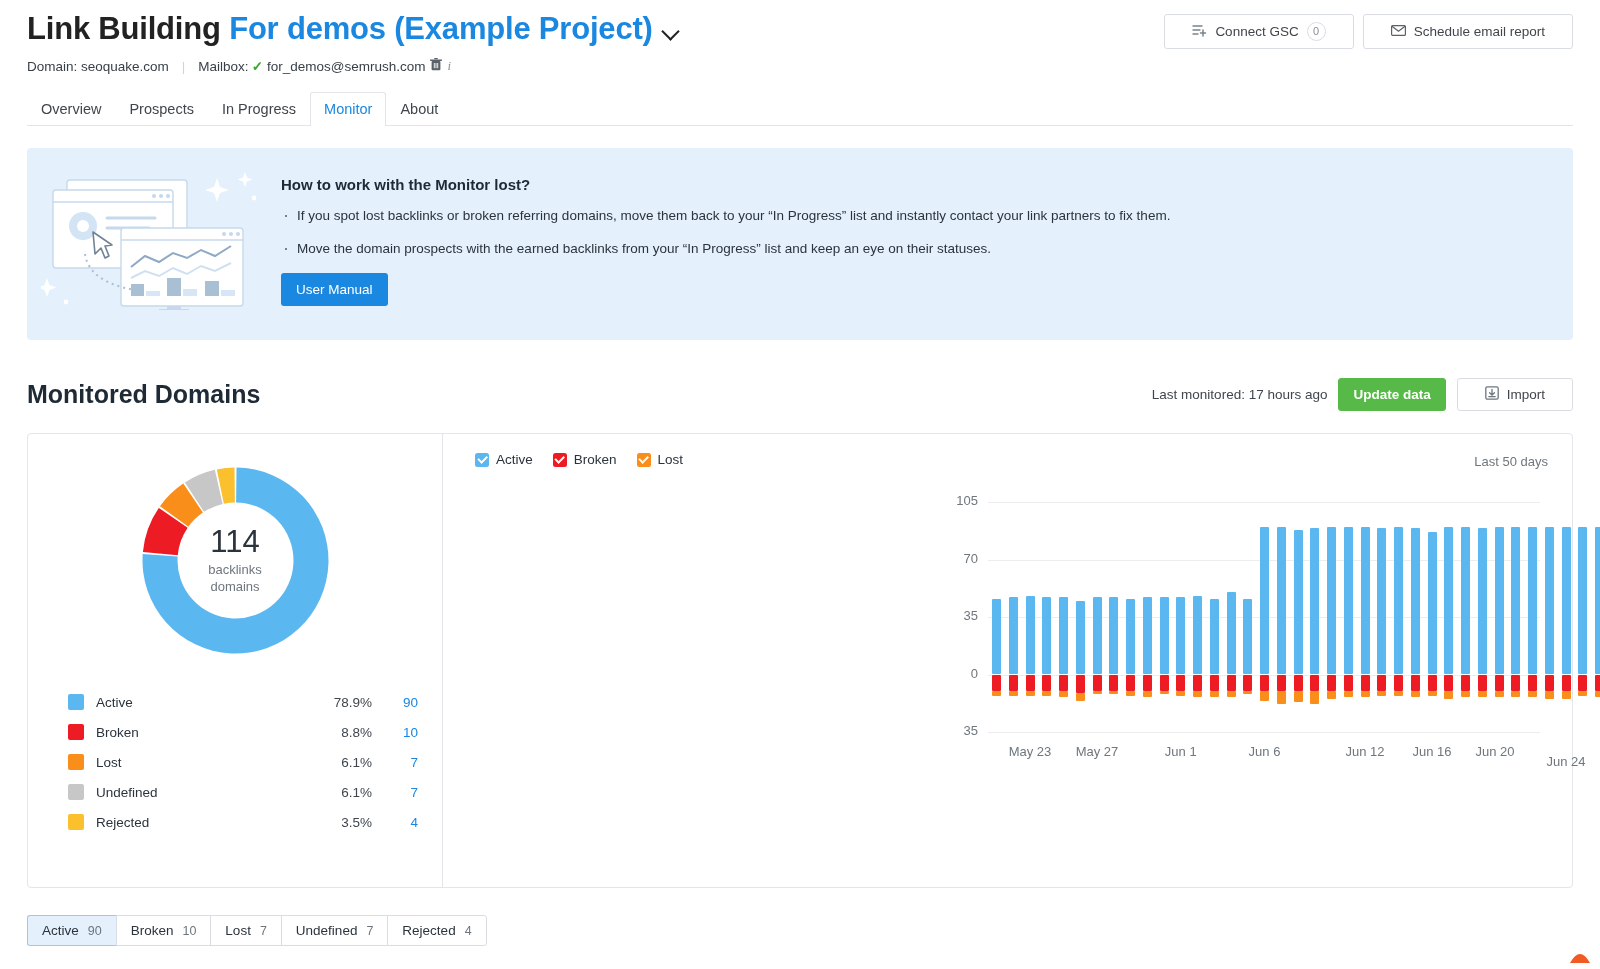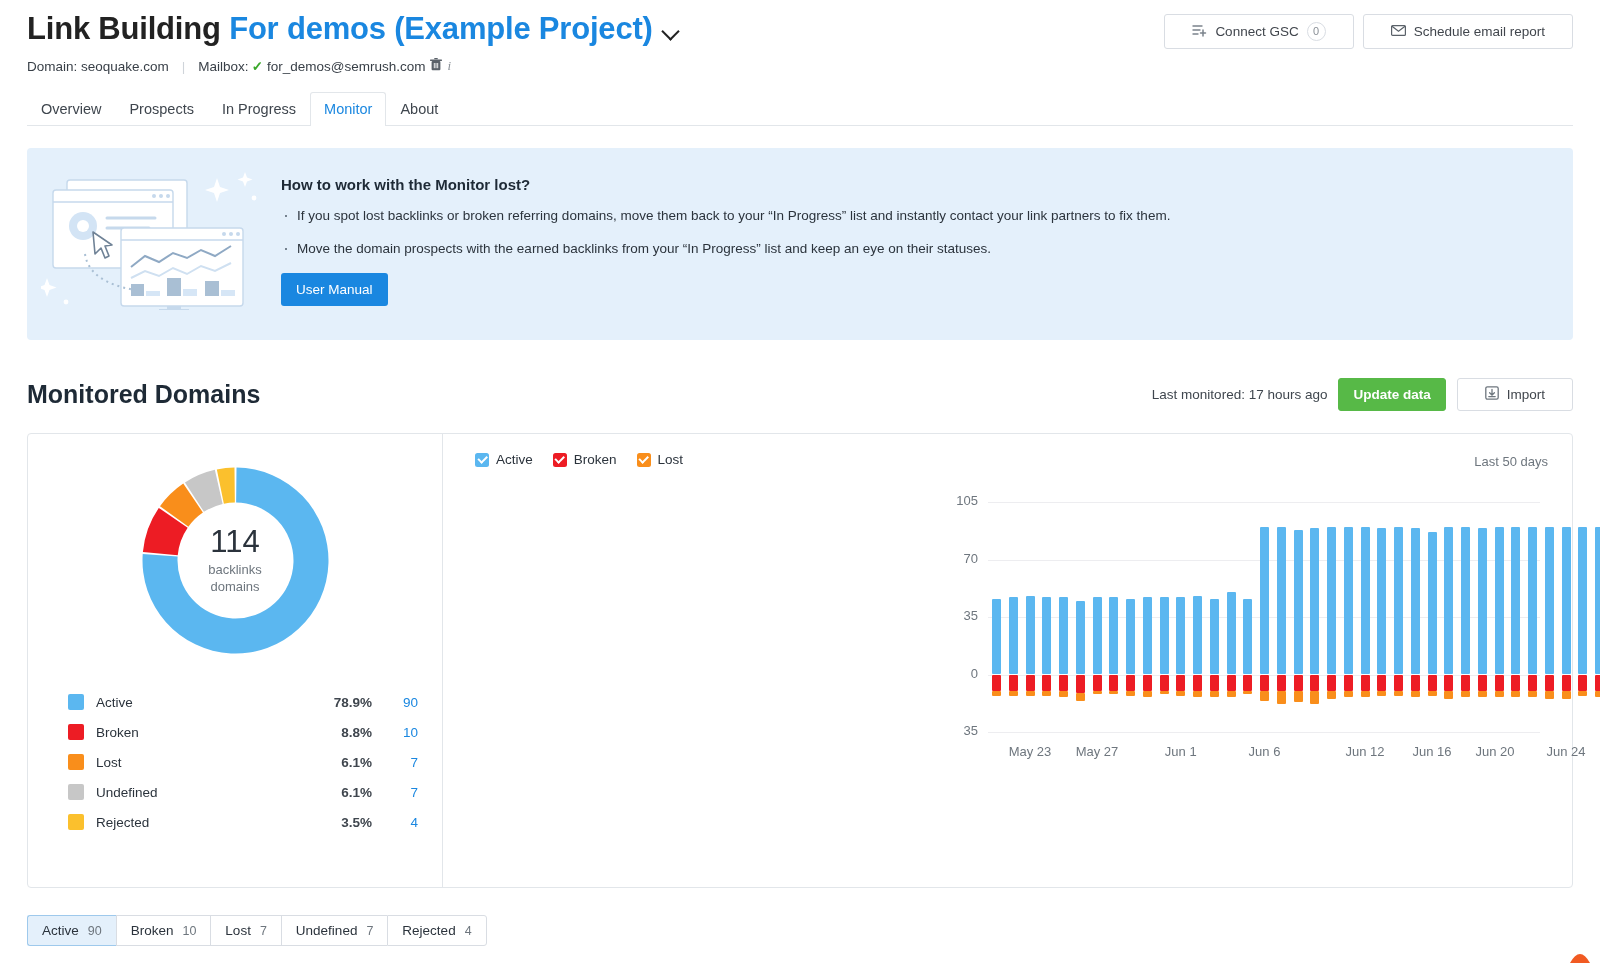--- a/index.html
+++ b/index.html
@@ -116,21 +116,21 @@
   .donut-num { font-size:31px; color:#2b333c; line-height:1.05; }
   .donut-sub { font-size:13px; color:#6e767e; line-height:1.28; margin-top:4px; }
   
   .legend { margin-top:24px; }
   .legend-row {
     display:flex; align-items:center; font-size:13.5px; color:#2b333c;
     padding:7px 2px 7px 18px;
   }
   .legend-sw { width:16px; height:16px; border-radius:2px; flex:none; margin-right:12px; }
   .legend-label { flex:1; }
-  .legend-pct { width:70px; text-align:right; color:#3f464e;font-weight:bold; }
+  .legend-pct { width:70px; text-align:right; color:#3f464e; }
   .legend-val { width:46px; text-align:right; color:#1a87e0; cursor:pointer; }
   
   .chart-legend { display:flex; align-items:center; gap:20px; padding-left:10px; }
   .cl-item { display:flex; align-items:center; gap:7px; font-size:13.5px; color:#2b333c; cursor:pointer; }
   .cl-box {
     width:14px; height:14px; border-radius:2.5px; flex:none;
     display:flex; align-items:center; justify-content:center;
     color:#fff; font-size:10px; line-height:1;
   }
   .cl-box:after{
@@ -582,21 +582,21 @@
               <div class="seg" style="background: rgb(237, 28, 36); height: 16.4286px; top: 192.5px;"></div>
               <div class="seg" style="background: rgb(249, 142, 27); height: 6.57143px; top: 208.929px;"></div>
             </div>
             <div class="xlabel" style="left: 42px; top: 262px;">May 23</div>
             <div class="xlabel" style="left: 109px; top: 262px;">May 27</div>
             <div class="xlabel" style="left: 192.75px; top: 262px;">Jun 1</div>
             <div class="xlabel" style="left: 276.5px; top: 262px;">Jun 6</div>
             <div class="xlabel" style="left: 377px; top: 262px;">Jun 12</div>
             <div class="xlabel" style="left: 444px; top: 262px;">Jun 16</div>
             <div class="xlabel" style="left: 507px; top: 262px;">Jun 20</div>
-            <div class="xlabel" style="left: 578px; top: 262px;">Jun 24</div>
+            <div class="xlabel" style="left: 578px; top: 272px;">Jun 24</div>
           </div>
         </div>
     </div>
   </div>
 
   <div class="chips">
     <div class="chip active">
       <span>Active</span>
       <span class="cnt">90</span>
     </div>

